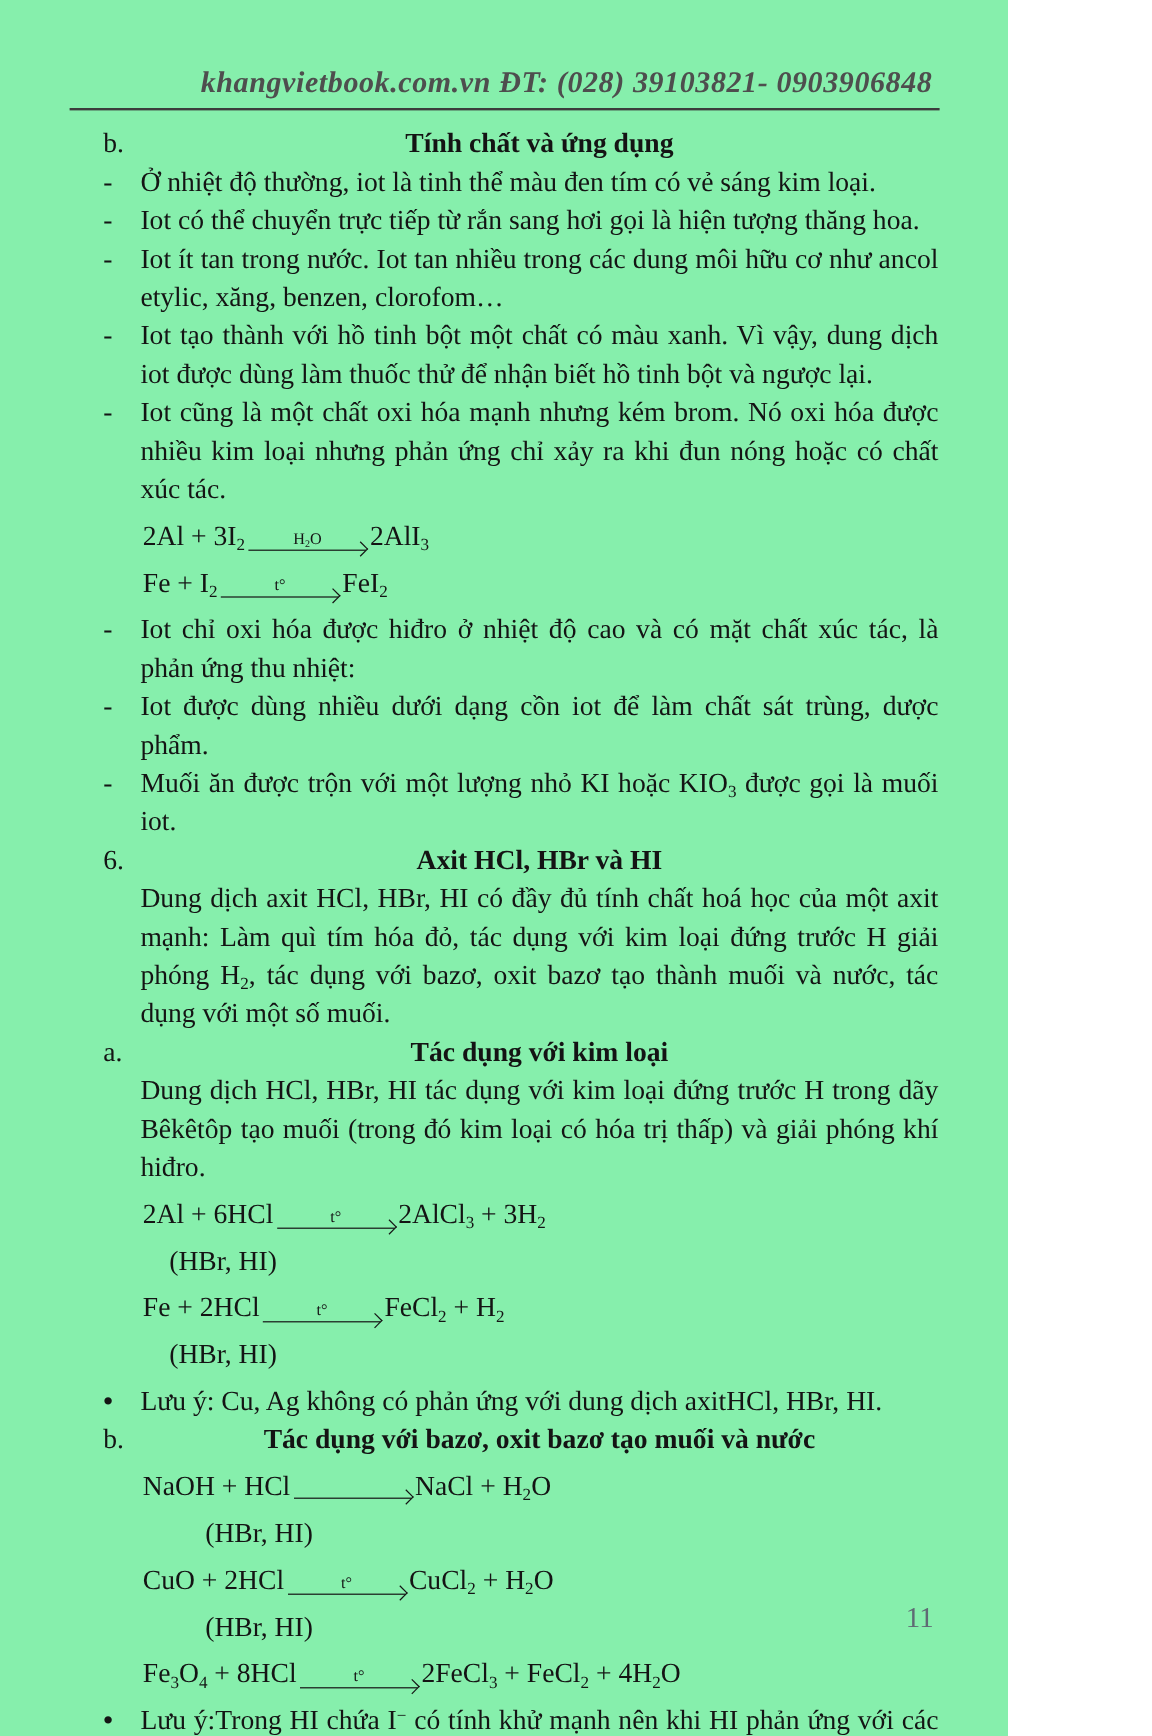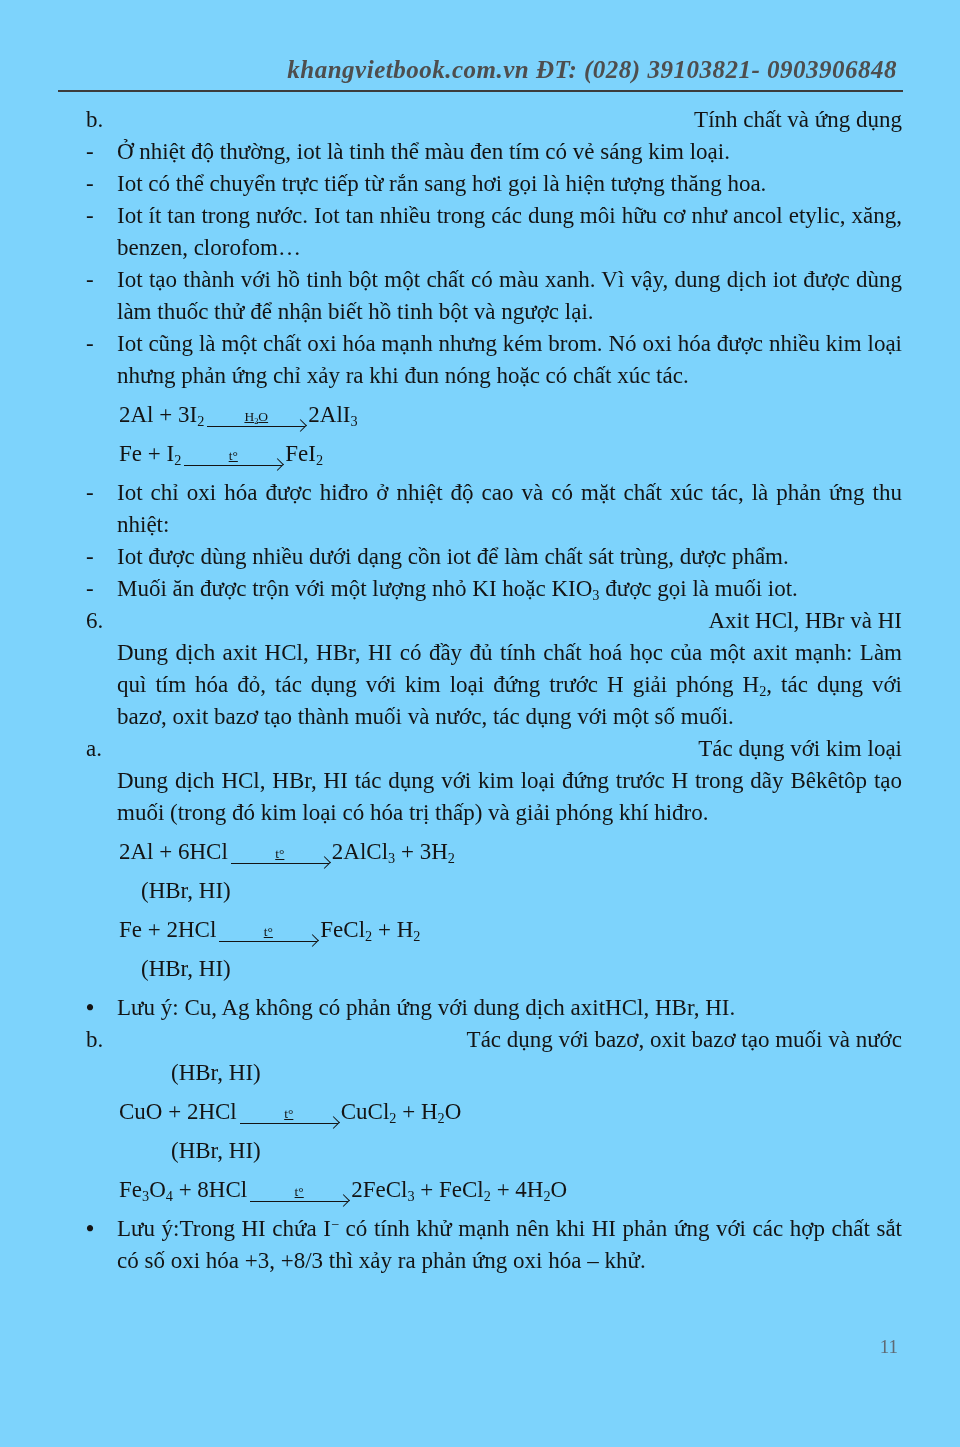--- a/index.html
+++ b/index.html
@@ -1,19 +1,19 @@
 <!DOCTYPE html>
 <html lang="vi"><head>
 <meta charset="utf-8">
 <style>
   html,body{margin:0;padding:0;background:#ffffff;}
   .page{
     position:relative;
-    width:960px;height:1447px;
-    background:#7dd3fc;
+    width:840px;height:1447px;
+    background:#86efac;
     overflow:hidden;
     font-family:"Liberation Serif","DejaVu Serif",serif;
     color:#141414;
   }
   .header{
     margin:0 57px 0 58px;
     padding:56px 6px 6px 0;
     border-bottom:2px solid #3c3c3c;
     text-align:right;
     font-style:italic;
@@ -25,21 +25,21 @@
   .content{
     padding:12px 58px 0 86px;
     font-size:23px;
     line-height:32px;
   }
   .row{margin:0;}
   .row.heading,.row.dash,.row.bullet,.row.para{display:flex;align-items:flex-start;}
   .marker{flex:0 0 31px;width:31px;}
   .row.bullet .marker{font-weight:bold;}
   .body{display:block;flex:1;text-align:justify;}
-  .row.heading .body{font-weight:normal;text-align:right;}
+  .row.heading .body{font-weight:bold;text-align:center;}
   .bold{font-weight:normal;}
   .sb{font-size:0.62em;vertical-align:-0.3em;line-height:0;}
   .sp{font-size:0.62em;vertical-align:0.5em;line-height:0;}
   .row.equation{
     display:block;
     margin:7px 0 7px 33px;
     white-space:nowrap;
   }
   .row.note{display:block;margin:1px 0 7px;}
   .row.note.ind1{margin-left:55px;}
@@ -47,21 +47,20 @@
   .row.note.ind3{margin-left:112px;}
   
   .arrow{
     display:inline-flex;
     flex-direction:column;
     align-items:center;
     justify-content:flex-end;
     vertical-align:1px;
     margin:2px 3px;
     min-width:98px;
-    text-decoration:underline;
   }
   .arrow.eq{min-width:118px;}
   .albl{
     font-size:13.5px;
     line-height:13px;
     padding:0 6px;
     white-space:nowrap;
   }
   .shaft{
     position:relative;
@@ -88,21 +87,21 @@
     border-bottom:1.7px solid #141414;
     border-left:1.7px solid #141414;
     transform:rotate(45deg);
     transform-origin:center;
   }
   .arrow.eq .shaft + .shaft{margin-top:4px;}
   .page-number{
     position:absolute;
     top:1336px;
     right:62px;
-    font-size:19px;
+    font-size:24px;
     color:#5f6a74;
   }
 </style>
 </head>
 <body>
 
 <div class="page">
   <div class="header">
     <span>khangvietbook.com.vn  ĐT: (028) 39103821- 0903906848</span>
   </div>
@@ -178,20 +177,24 @@
         </span><span>FeCl</span><span class="sb">2</span><span> + H</span><span class="sb">2</span></div>
       <div class="row note ind1"><span>(HBr, HI)</span></div>
       <div class="row bullet">
         <span class="marker">•</span>
         <span class="body"><span class="bold">Lưu ý:</span><span> Cu, Ag không có phản ứng với dung dịch axitHCl, HBr, HI.</span></span>
       </div>
       <div class="row heading">
         <span class="marker">b.</span>
         <span class="body"><span>Tác dụng với bazơ, oxit bazơ tạo muối và nước</span></span>
       </div>
+      <div class="row equation"><span>NaOH + HCl</span><span class="arrow">
+          <span class="albl"><span></span></span>
+          <span class="shaft head-r"></span>
+        </span><span>NaCl + H</span><span class="sb">2</span><span>O</span></div>
       <div class="row note ind2"><span>(HBr,  HI)</span></div>
       <div class="row equation"><span>CuO + 2HCl</span><span class="arrow">
           <span class="albl"><span>t°</span></span>
           <span class="shaft head-r"></span>
         </span><span>CuCl</span><span class="sb">2</span><span> + H</span><span class="sb">2</span><span>O</span></div>
       <div class="row note ind2"><span>(HBr,  HI)</span></div>
       <div class="row equation"><span>Fe</span><span class="sb">3</span><span>O</span><span class="sb">4</span><span> + 8HCl</span><span class="arrow">
           <span class="albl"><span>t°</span></span>
           <span class="shaft head-r"></span>
         </span><span>2FeCl</span><span class="sb">3</span><span> +  FeCl</span><span class="sb">2</span><span> +  4H</span><span class="sb">2</span><span>O</span></div>

